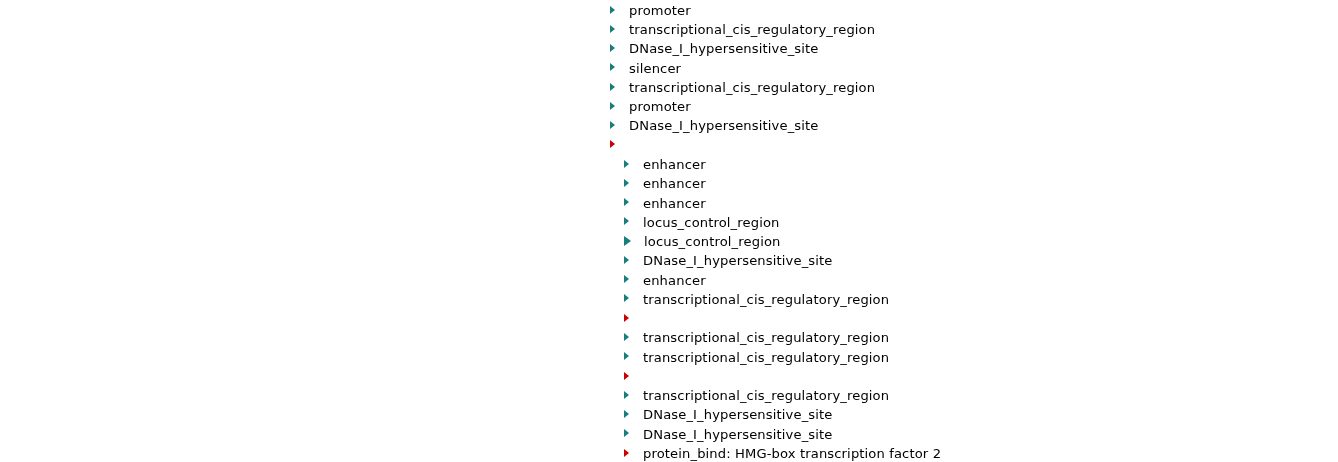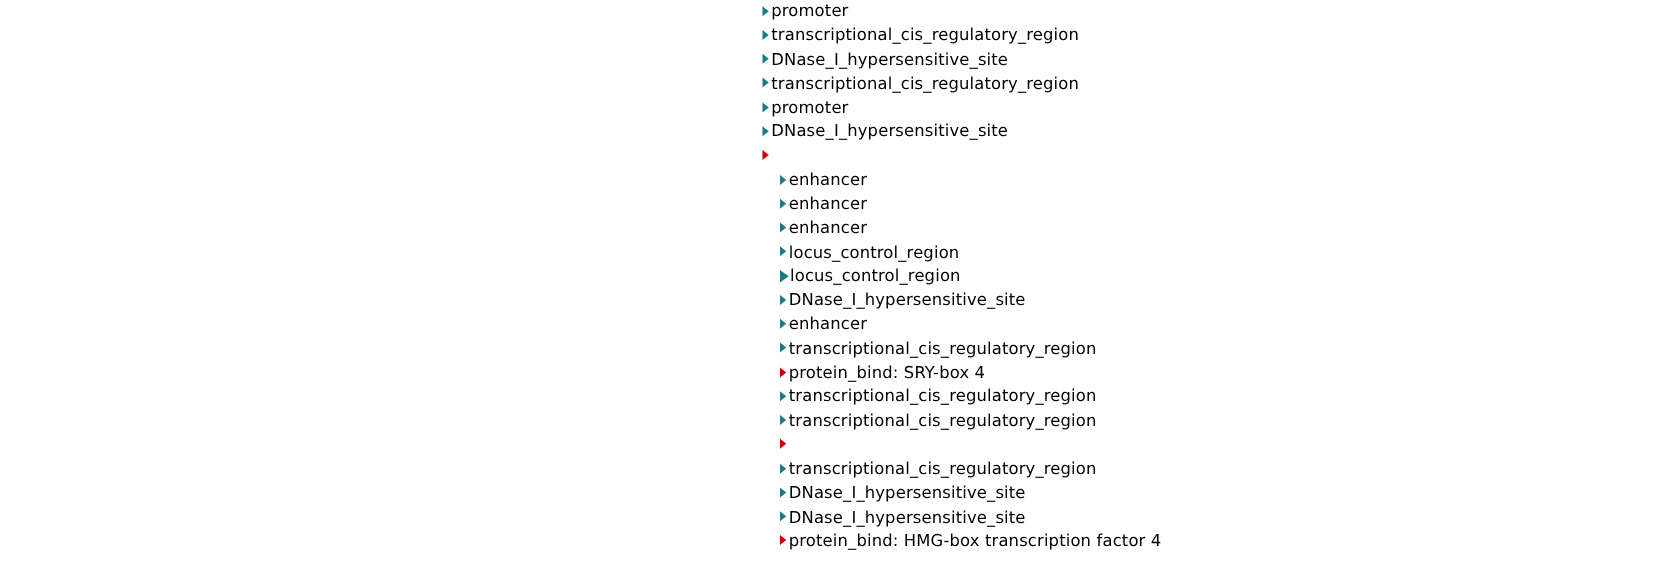--- a/index.html
+++ b/index.html
@@ -60,42 +60,44 @@
     border-bottom-width: 5.4px;
     border-left-width: 7.0px;
     top: -1px;
     margin-right: 1px;
   }
 
   .feature-label {
     display: inline-block;
     vertical-align: middle;
     letter-spacing: 0.01em;
+    margin-left: 12px;
   }
 </style>
 </head>
 <body>
 
 <div id="feature-list">
     <div class="feature-row level-1"><span class="disclosure-triangle teal" style="border-left-color: rgb(26, 125, 125);"></span><span class="feature-label">promoter</span></div>
     <div class="feature-row level-1"><span class="disclosure-triangle teal" style="border-left-color: rgb(26, 125, 125);"></span><span class="feature-label">transcriptional_cis_regulatory_region</span></div>
     <div class="feature-row level-1"><span class="disclosure-triangle teal" style="border-left-color: rgb(26, 125, 125);"></span><span class="feature-label">DNase_I_hypersensitive_site</span></div>
+    <div class="feature-row level-1"><span class="disclosure-triangle teal" style="border-left-color: rgb(26, 125, 125);"></span><span class="feature-label">silencer</span></div>
     <div class="feature-row level-1"><span class="disclosure-triangle teal" style="border-left-color: rgb(26, 125, 125);"></span><span class="feature-label">transcriptional_cis_regulatory_region</span></div>
     <div class="feature-row level-1"><span class="disclosure-triangle teal" style="border-left-color: rgb(26, 125, 125);"></span><span class="feature-label">promoter</span></div>
     <div class="feature-row level-1"><span class="disclosure-triangle teal" style="border-left-color: rgb(26, 125, 125);"></span><span class="feature-label">DNase_I_hypersensitive_site</span></div>
     <div class="feature-row level-1"><span class="disclosure-triangle red" style="border-left-color: rgb(204, 0, 0);"></span></div>
     <div class="feature-row level-2"><span class="disclosure-triangle teal" style="border-left-color: rgb(26, 125, 125);"></span><span class="feature-label">enhancer</span></div>
     <div class="feature-row level-2"><span class="disclosure-triangle teal" style="border-left-color: rgb(26, 125, 125);"></span><span class="feature-label">enhancer</span></div>
     <div class="feature-row level-2"><span class="disclosure-triangle teal" style="border-left-color: rgb(26, 125, 125);"></span><span class="feature-label">enhancer</span></div>
     <div class="feature-row level-2"><span class="disclosure-triangle teal" style="border-left-color: rgb(26, 125, 125);"></span><span class="feature-label">locus_control_region</span></div>
     <div class="feature-row level-2"><span class="disclosure-triangle teal emphasised" style="border-left-color: rgb(26, 125, 125);"></span><span class="feature-label">locus_control_region</span></div>
     <div class="feature-row level-2"><span class="disclosure-triangle teal" style="border-left-color: rgb(26, 125, 125);"></span><span class="feature-label">DNase_I_hypersensitive_site</span></div>
     <div class="feature-row level-2"><span class="disclosure-triangle teal" style="border-left-color: rgb(26, 125, 125);"></span><span class="feature-label">enhancer</span></div>
     <div class="feature-row level-2"><span class="disclosure-triangle teal" style="border-left-color: rgb(26, 125, 125);"></span><span class="feature-label">transcriptional_cis_regulatory_region</span></div>
-    <div class="feature-row level-2"><span class="disclosure-triangle red" style="border-left-color: rgb(204, 0, 0);"></span><span class="feature-label">protein_bind: SRY-box 4</span></div>
+    <div class="feature-row level-2"><span class="disclosure-triangle red" style="border-left-color: rgb(204, 0, 0);"></span></div>
     <div class="feature-row level-2"><span class="disclosure-triangle teal" style="border-left-color: rgb(26, 125, 125);"></span><span class="feature-label">transcriptional_cis_regulatory_region</span></div>
     <div class="feature-row level-2"><span class="disclosure-triangle teal" style="border-left-color: rgb(26, 125, 125);"></span><span class="feature-label">transcriptional_cis_regulatory_region</span></div>
     <div class="feature-row level-2"><span class="disclosure-triangle red" style="border-left-color: rgb(204, 0, 0);"></span></div>
     <div class="feature-row level-2"><span class="disclosure-triangle teal" style="border-left-color: rgb(26, 125, 125);"></span><span class="feature-label">transcriptional_cis_regulatory_region</span></div>
     <div class="feature-row level-2"><span class="disclosure-triangle teal" style="border-left-color: rgb(26, 125, 125);"></span><span class="feature-label">DNase_I_hypersensitive_site</span></div>
     <div class="feature-row level-2"><span class="disclosure-triangle teal" style="border-left-color: rgb(26, 125, 125);"></span><span class="feature-label">DNase_I_hypersensitive_site</span></div>
-    <div class="feature-row level-2"><span class="disclosure-triangle red" style="border-left-color: rgb(204, 0, 0);"></span><span class="feature-label">protein_bind: HMG-box transcription factor 4</span></div>
+    <div class="feature-row level-2"><span class="disclosure-triangle red" style="border-left-color: rgb(204, 0, 0);"></span><span class="feature-label">protein_bind: HMG-box transcription factor 2</span></div>
   </div>
 
 </body></html>

